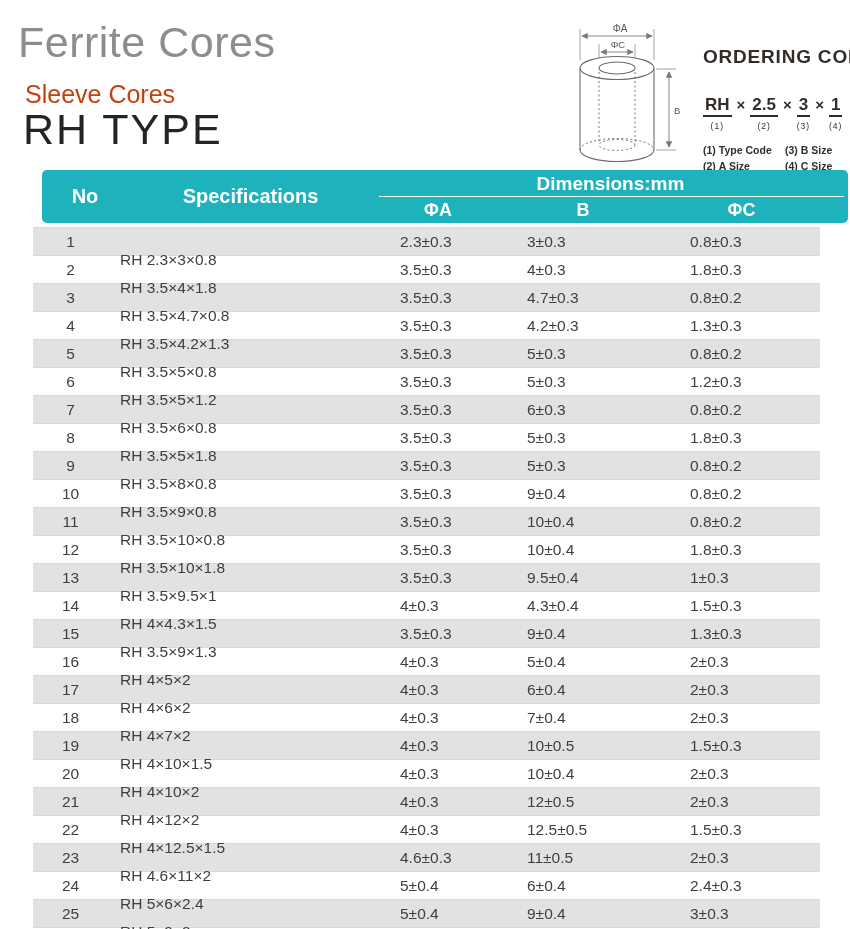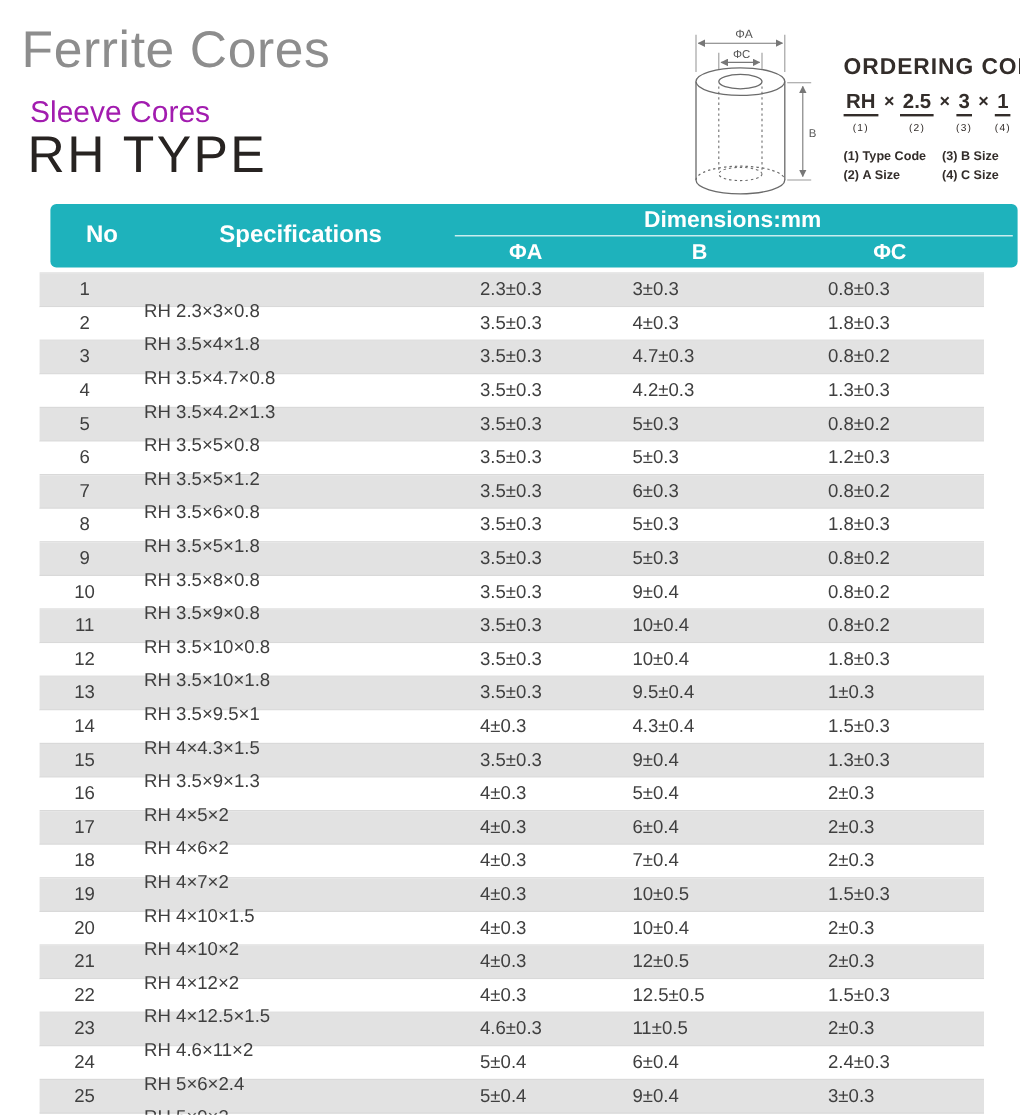--- a/index.html
+++ b/index.html
@@ -3,30 +3,30 @@
 <meta charset="utf-8">
 <style>
   * { margin:0; padding:0; box-sizing:border-box; }
   html,body { background:#fff; }
   body { width:850px; height:929px; font-family:"Liberation Sans", sans-serif; position:relative; overflow:hidden; }
 
   .abs { position:absolute; }
 
   
   .brand-title { left:18px; top:18px; font-size:43px; color:#8d8d8d; letter-spacing:0.5px; }
-  .subtitle    { left:25px; top:80px; font-size:25px; color:#a21caf; }
+  .subtitle    { left:25px; top:80px; font-size:25px; color:#c2410c; }
   .type-title  { left:23px; top:105px; font-size:43px; color:#272321; letter-spacing:2px; }
 
   
   .diagram { left:563px; top:14px; }
 
   
   .ordering { left:703px; top:46px; width:146px; color:#332d2a; }
   .oc-title { font-size:19px; font-weight:bold; letter-spacing:0.8px; white-space:nowrap; }
-  .oc-line  { display:flex; align-items:flex-start; margin-top:8px; }
+  .oc-line  { display:flex; align-items:flex-start; margin-top:28px; }
   .oc-part  { display:inline-flex; flex-direction:column; align-items:center; }
   .oc-text  { font-size:17px; font-weight:bold; border-bottom:2px solid #332d2a; padding:0 2px 1px 2px; line-height:1.05; }
   .oc-index { font-size:8.5px; margin-top:4px; letter-spacing:1px; }
   .oc-sep   { font-size:15px; font-weight:bold; margin:0 5px; line-height:1.2; }
   .oc-legend { margin-top:13px; display:grid; grid-template-columns:82px auto; row-gap:4px; font-size:10.5px; font-weight:bold; white-space:nowrap; }
   .legend-key { margin-right:3px; }
 
   
   .thead { left:22px; top:170px; width:806px; height:53px; background:#1eb2bc; border-radius:5px;
            color:#fff; display:flex; align-items:stretch;margin-left:20px; }

